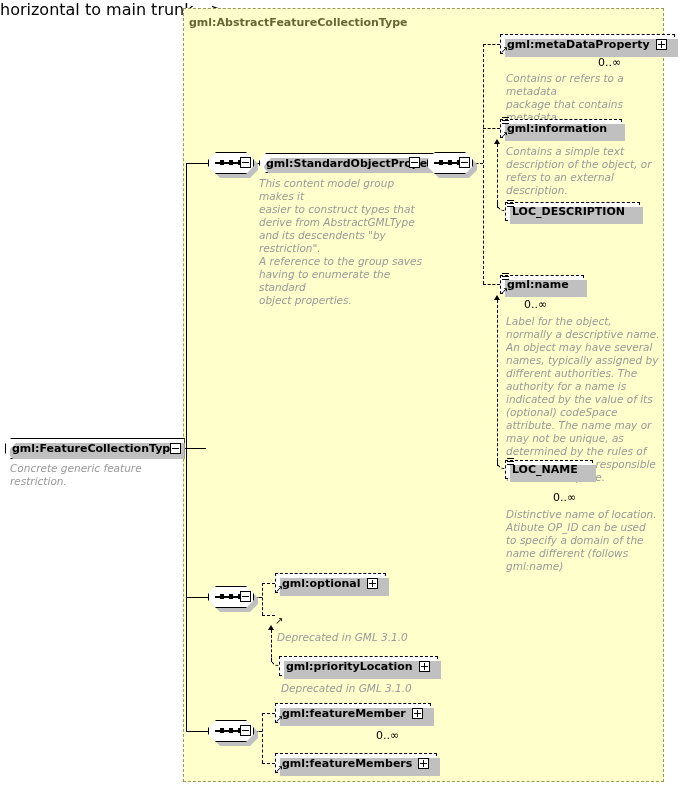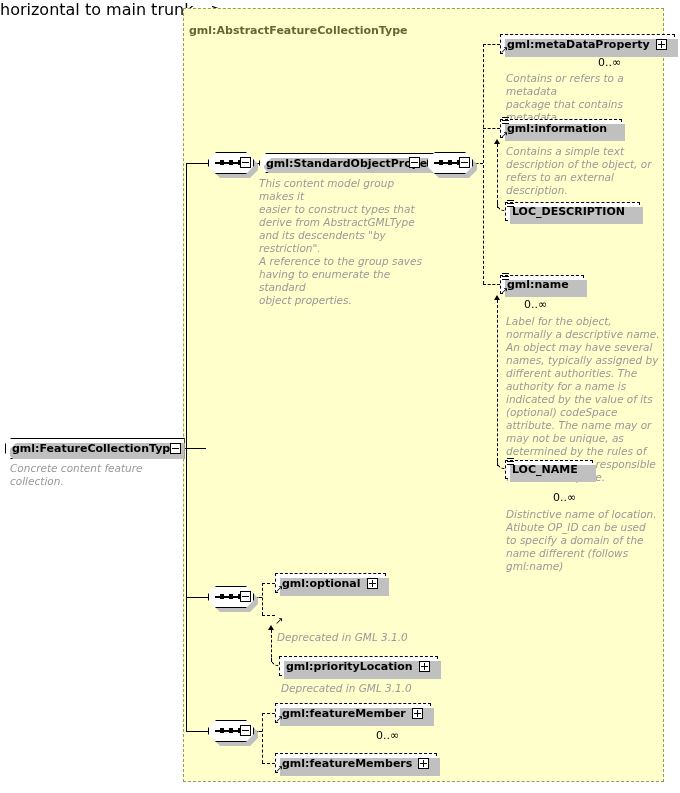--- a/index.html
+++ b/index.html
@@ -239,29 +239,29 @@
     z-index: 2;
   }
 </style>
 </head>
 <body>
 
 <div id="canvas">
 
   
   <div class="type-container" style="left:183px; top:8px; width:481px; height:774px;"></div>
-  <div class="type-container-title" style="left:189px; top:24px;">gml:AbstractFeatureCollectionType</div>
+  <div class="type-container-title" style="left:189px; top:16px;">gml:AbstractFeatureCollectionType</div>
 
   
   <div class="node rootnode" style="left:5px; top:438px; height:21px;">
     <span class="shadow"></span>
     <span class="node-label">gml:FeatureCollectionType</span>
   </div>
   <div class="pmbox" style="left:170px; top:443px;"></div>
-  <div class="doc" style="left:10px; top:462px; width:175px;">Concrete content feature collection.</div>
+  <div class="doc" style="left:10px; top:462px; width:175px;">Concrete generic feature restriction.</div>
 
    horizontal to main trunk --&gt;
   <div class="line h" style="left:181px; top:448px; width:25px;"></div>
 
   
   <div class="line v" style="left:186px; top:163px; height:568px;"></div>
 
   
   <div class="line h" style="left:186px; top:163px; width:23px;"></div>
   <div class="line h" style="left:186px; top:597px; width:23px;"></div>

